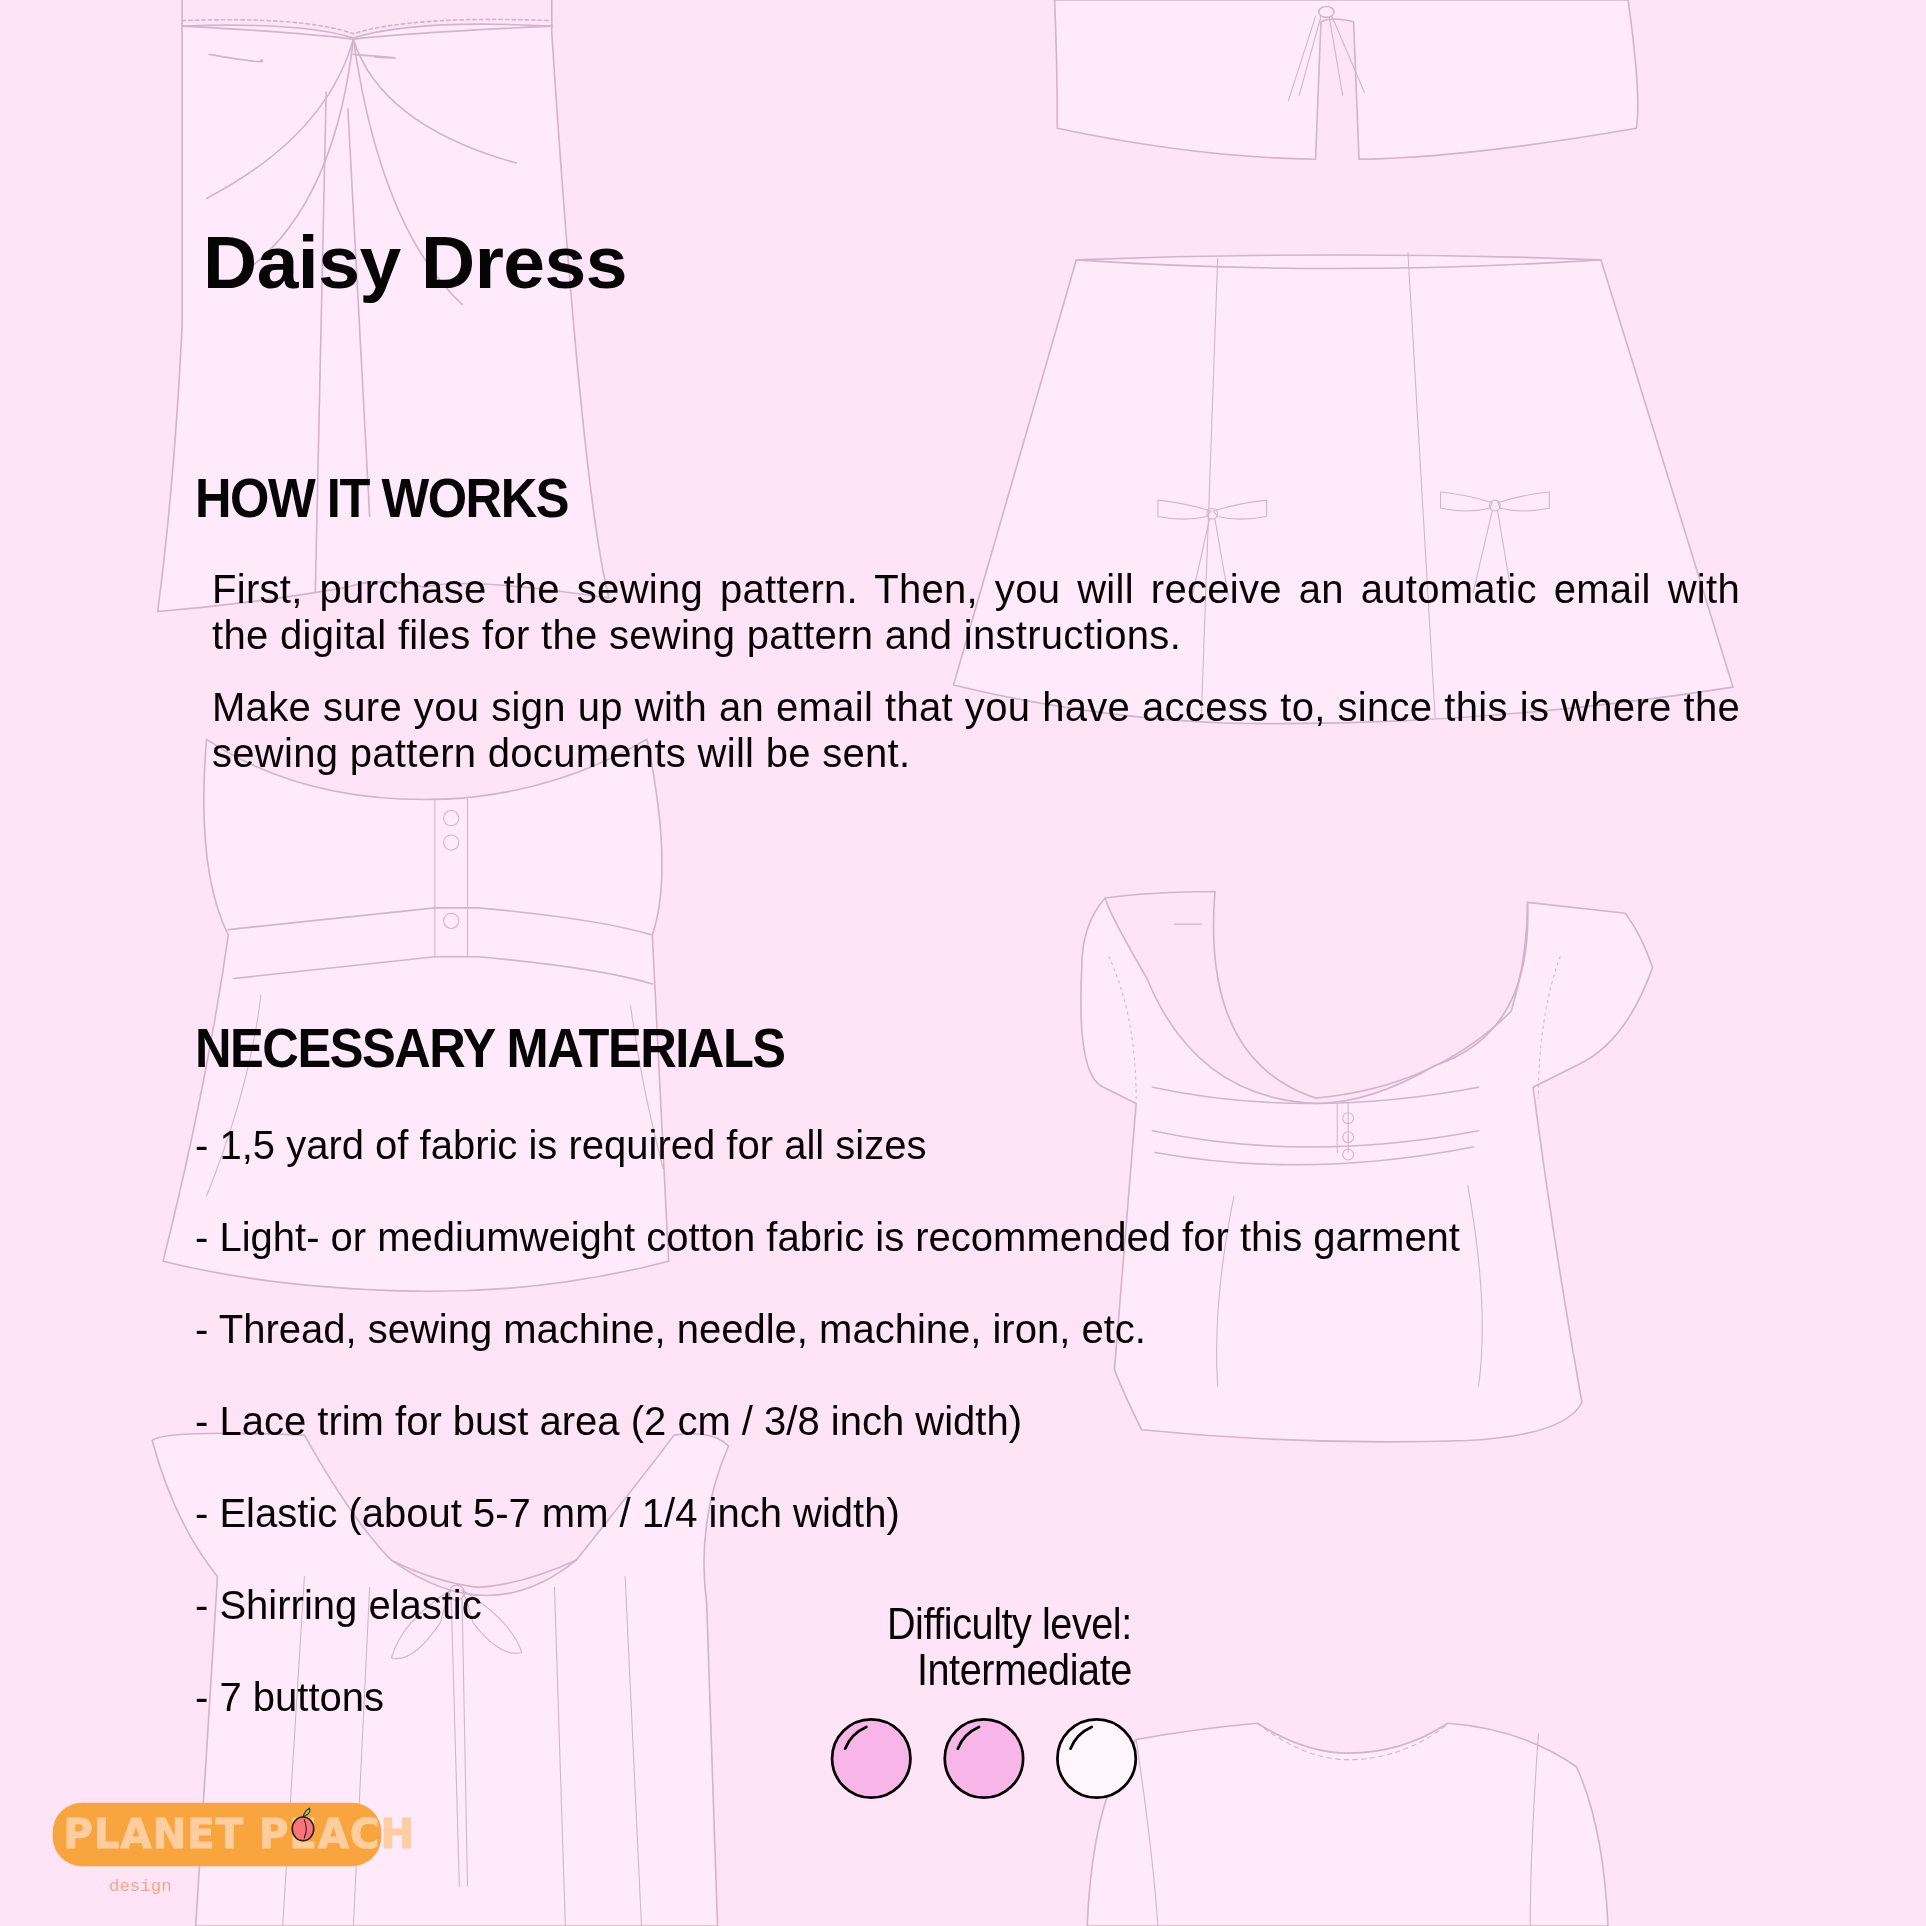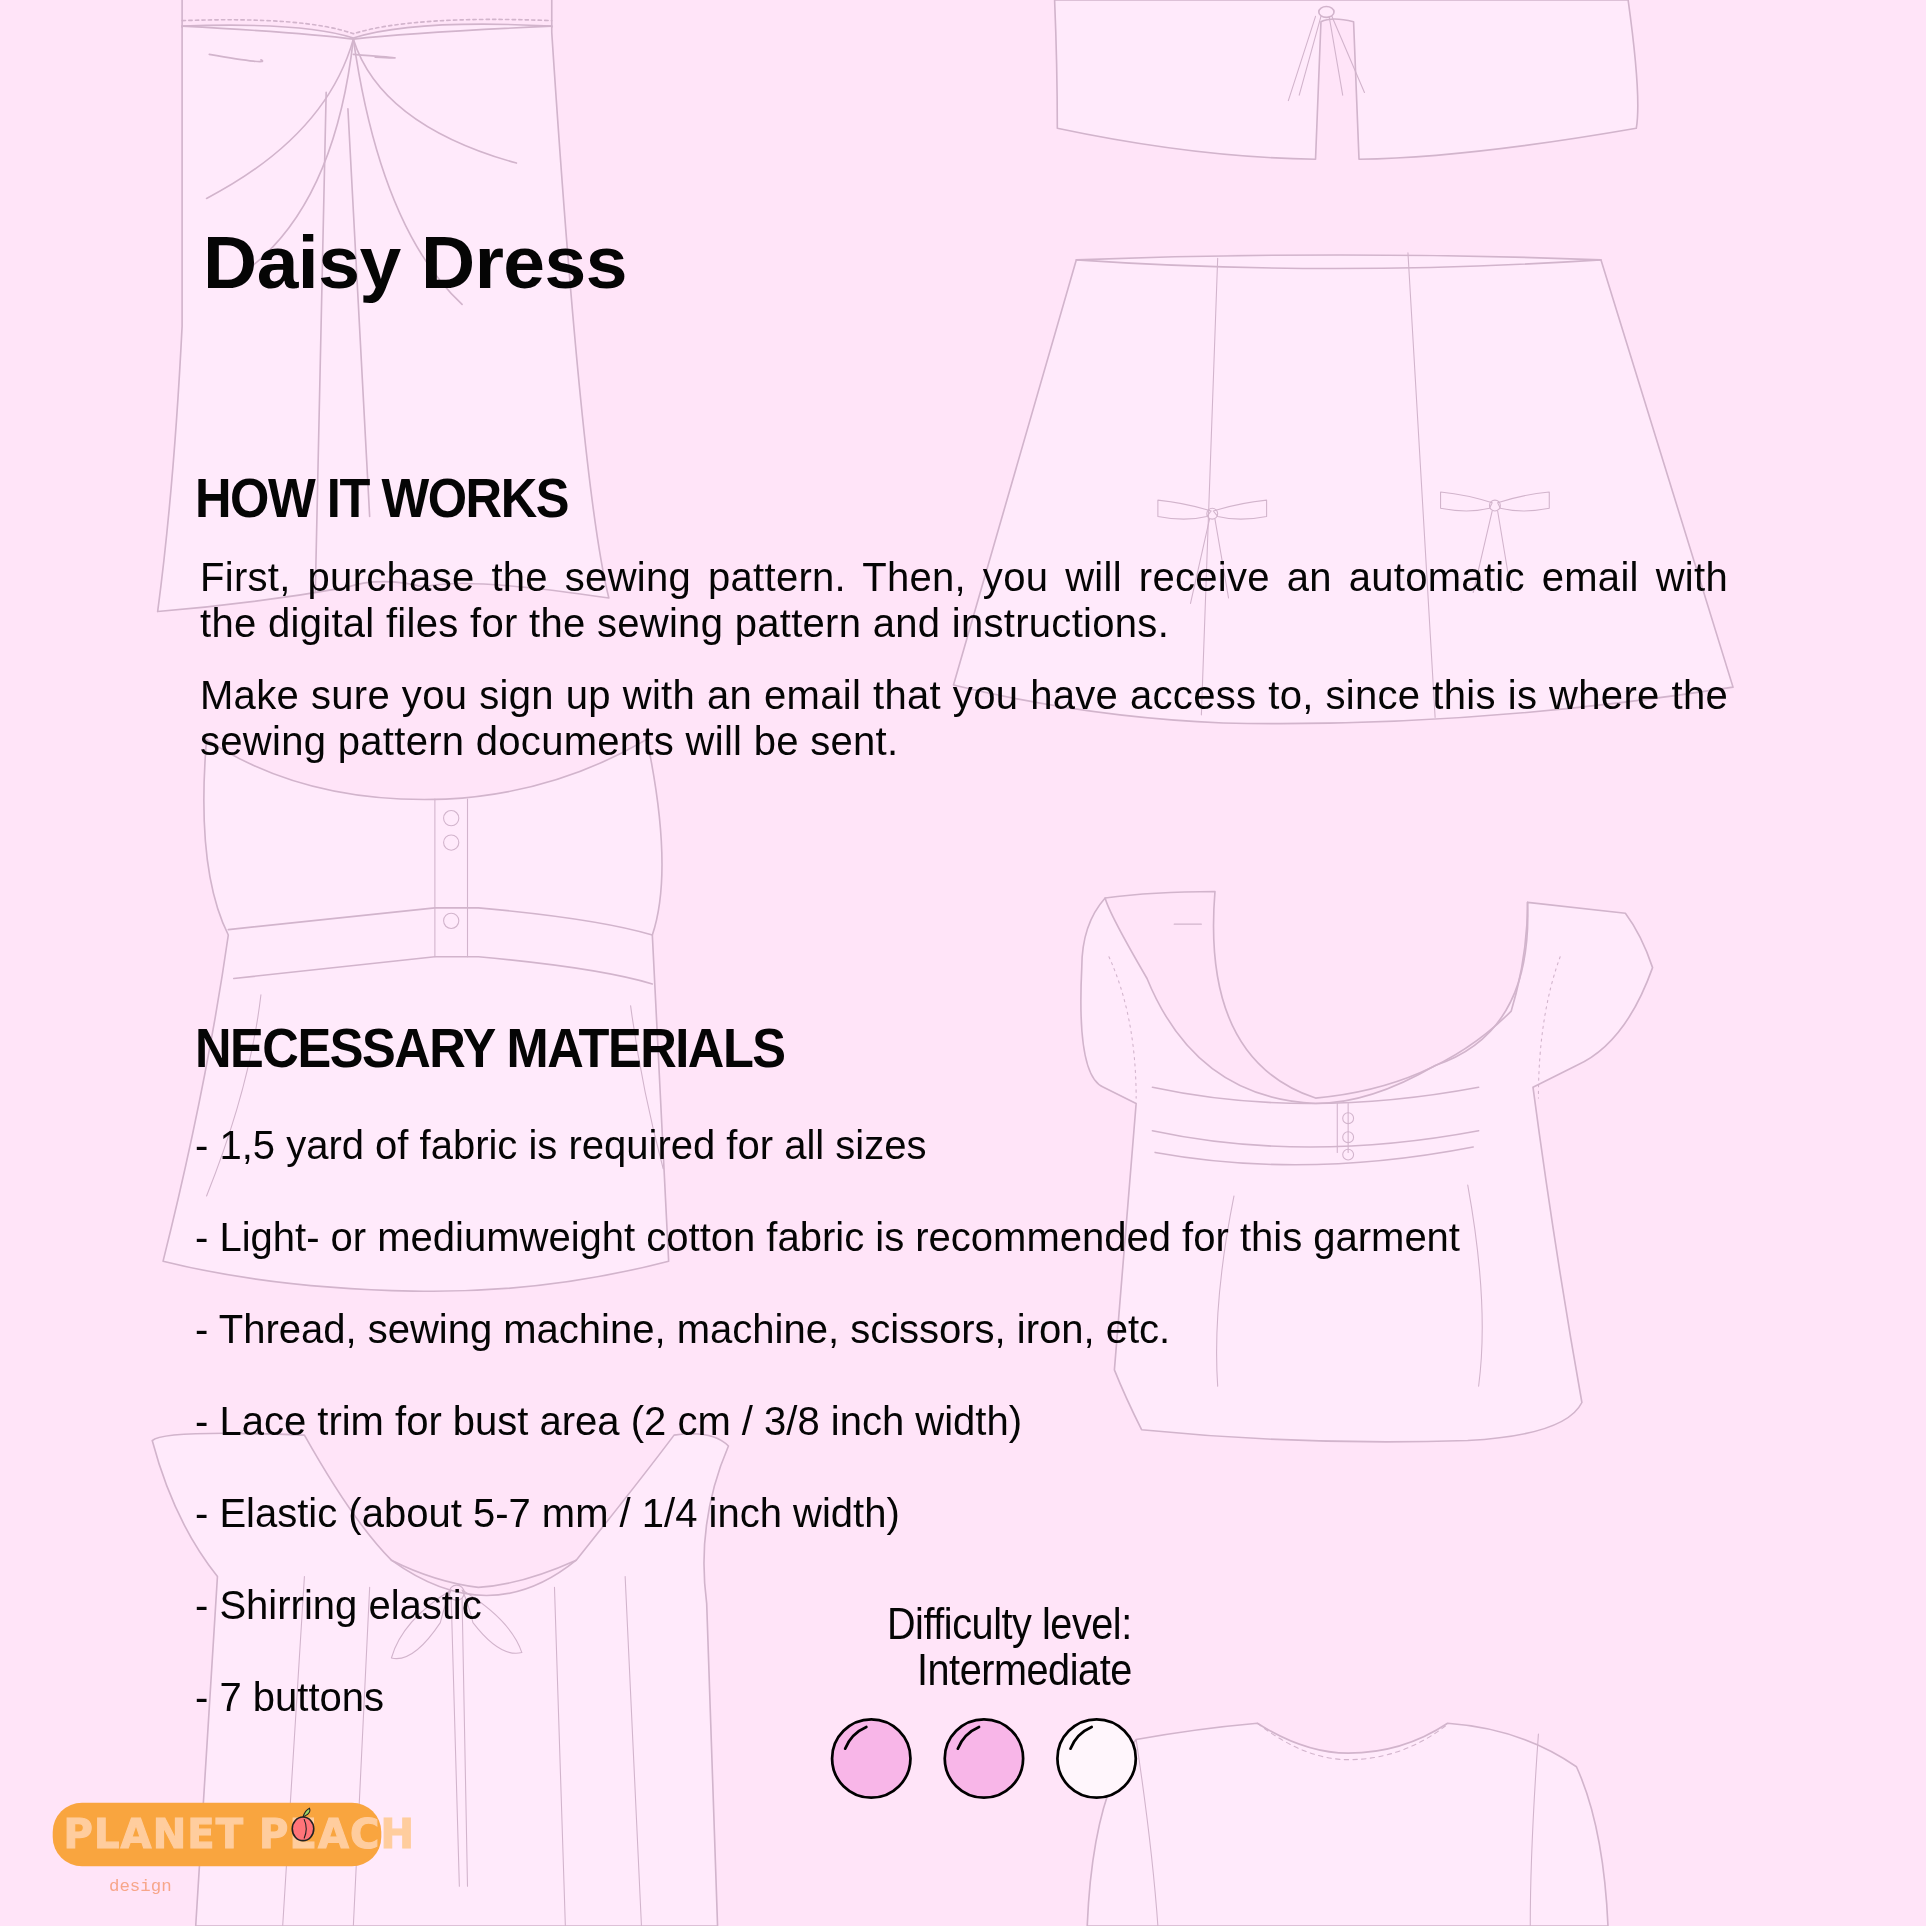--- a/index.html
+++ b/index.html
@@ -48,21 +48,21 @@
       transform: scaleX(0.92);
       transform-origin: left center;
     }
     .how-heading { top: 471px; }
     .mat-heading { top: 1021px; }
 
     .para {
       position: absolute;
       left: 196px;
       width: 1528px;
-      margin: 4px;
+      margin: 16px;
       font-size: 40px;
       line-height: 46px;
       text-align: justify;
       text-align-last: left;
       letter-spacing: 0.3px;
     }
     .p1 { top: 550px; }
     .p2 { top: 668px; }
     .p3 { top: 786px; }
 
@@ -245,21 +245,21 @@
   <h2 class="section-heading how-heading">HOW IT WORKS</h2>
 
   <p class="para p1">First, purchase the sewing pattern. Then, you will receive an automatic email with the digital files for the sewing pattern and instructions.</p>
   <p class="para p2">Make sure you sign up with an email that you have access to, since this is where the sewing pattern documents will be sent.</p>
 
   <h2 class="section-heading mat-heading">NECESSARY MATERIALS</h2>
 
   <ul class="materials">
     <li>- 1,5 yard of fabric is required for all sizes</li>
     <li>- Light- or mediumweight cotton fabric is recommended for this garment</li>
-    <li>- Thread, sewing machine, machine, scissors, iron, etc.</li>
+    <li>- Thread, sewing machine, needle, machine, iron, etc.</li>
     <li>- Lace trim for bust area (2 cm / 3/8 inch width)</li>
     <li>- Elastic (about 5-7 mm / 1/4 inch width)</li>
     <li>- Shirring elastic</li>
     <li>- 7 buttons</li>
   </ul>
 
   <div class="difficulty">
     <span class="difficulty-label">Difficulty level:</span>
     <span class="difficulty-value">Intermediate</span>
   </div>

